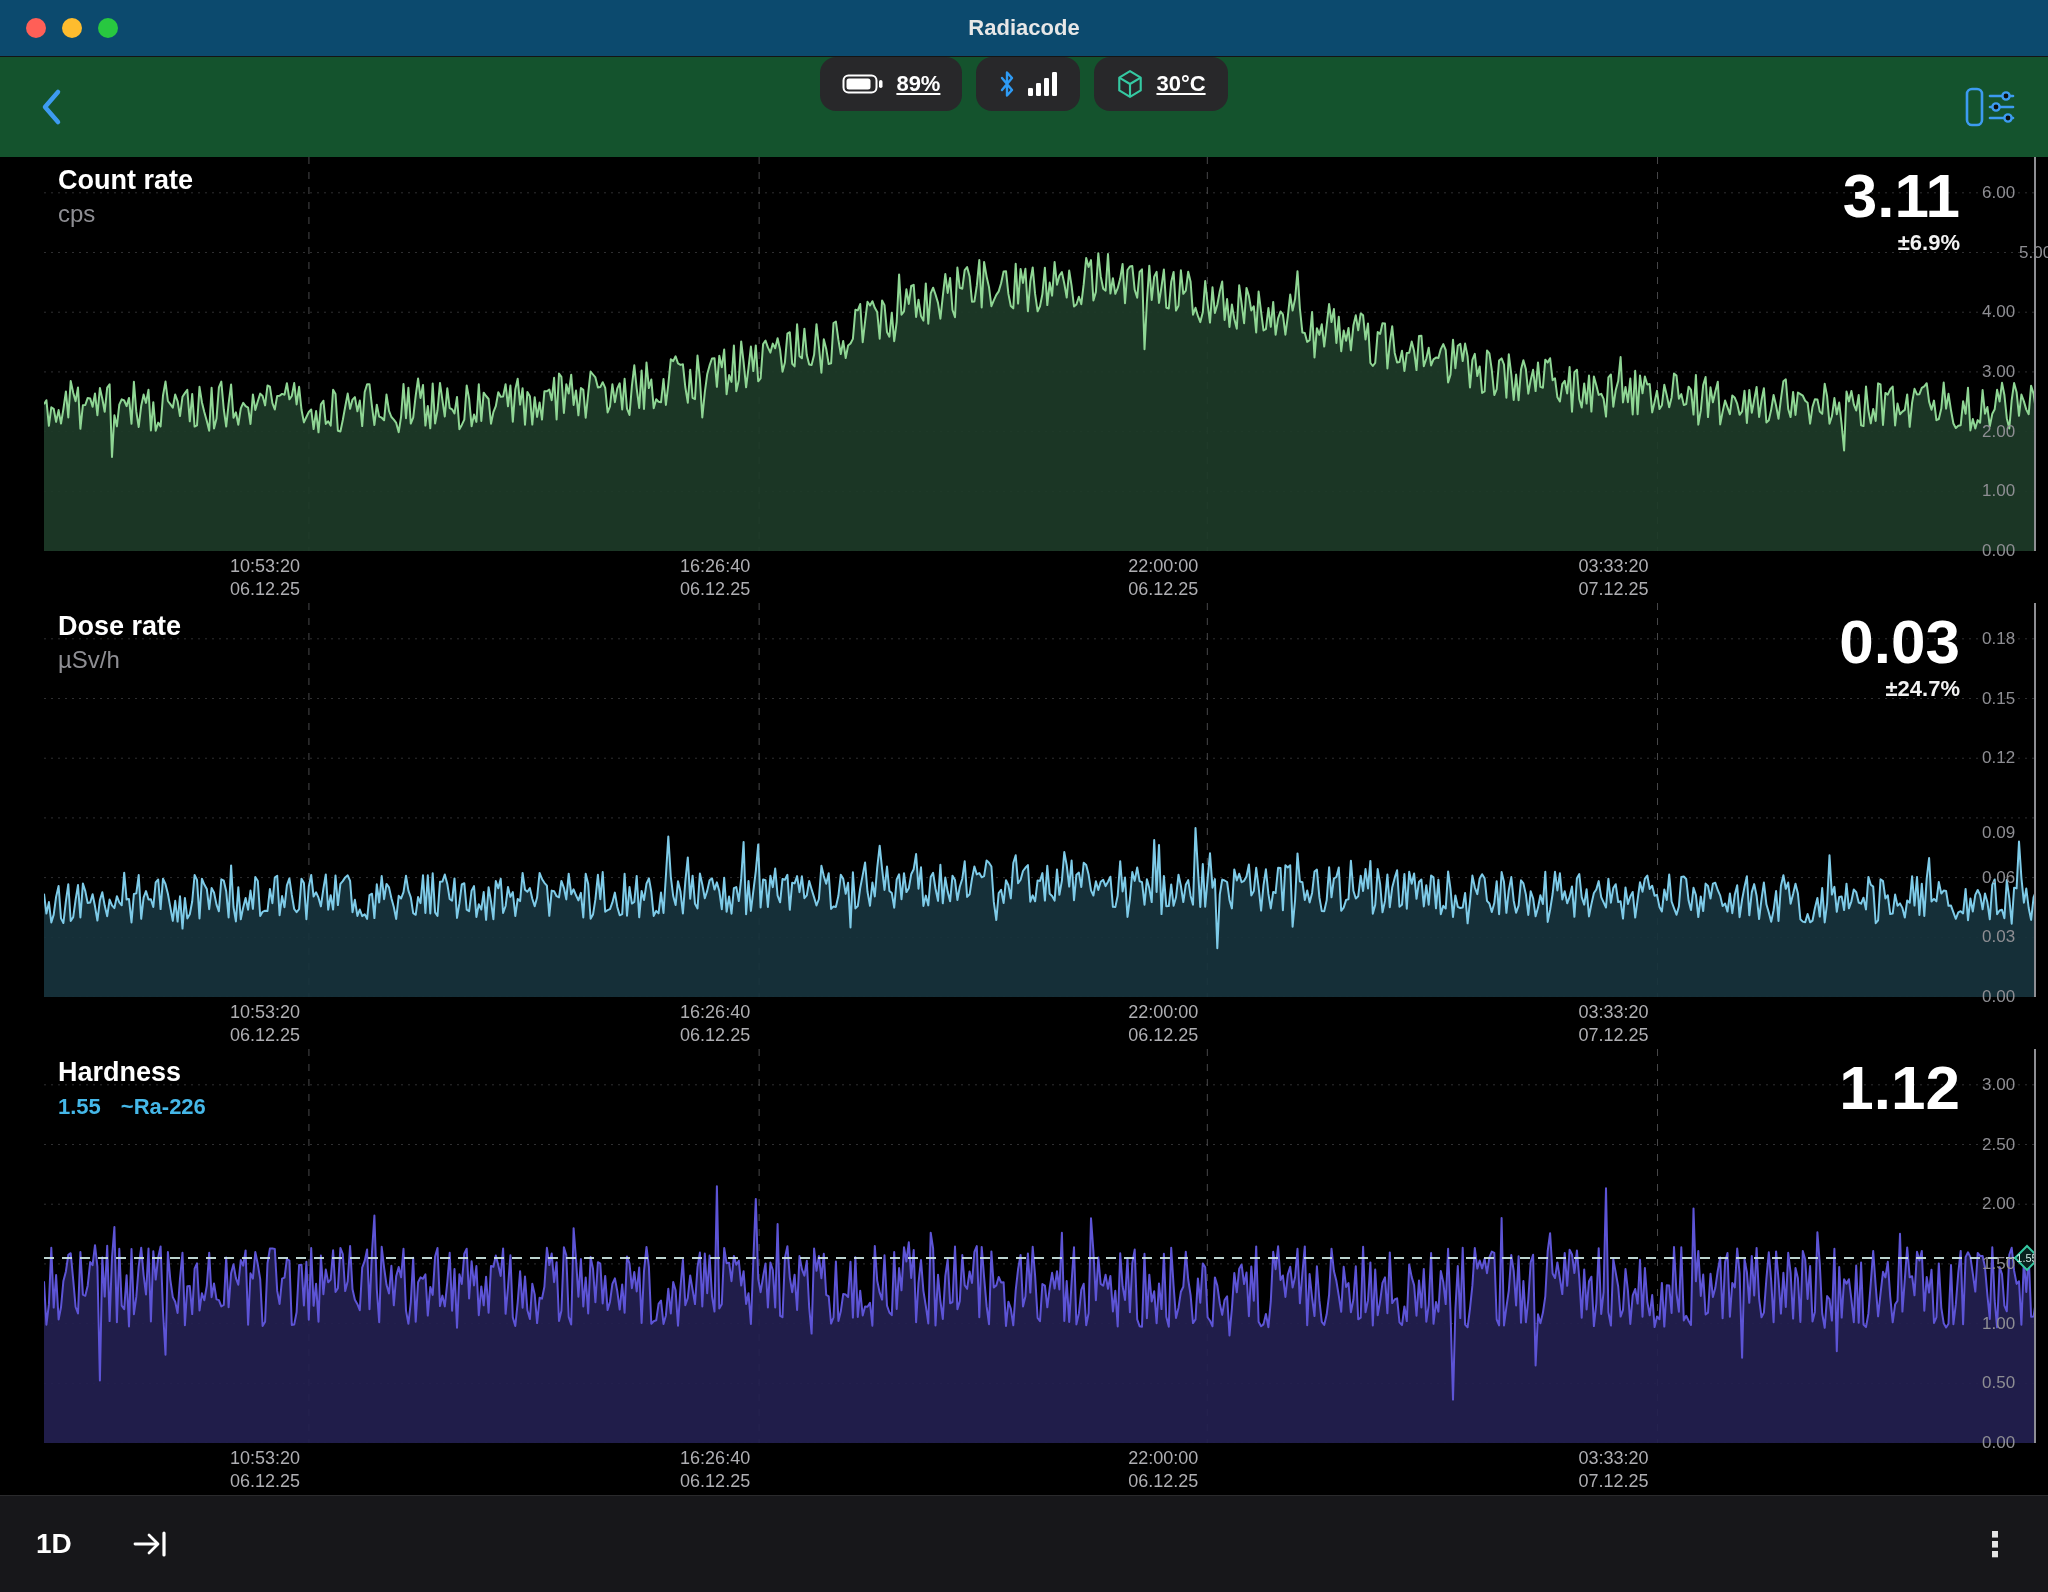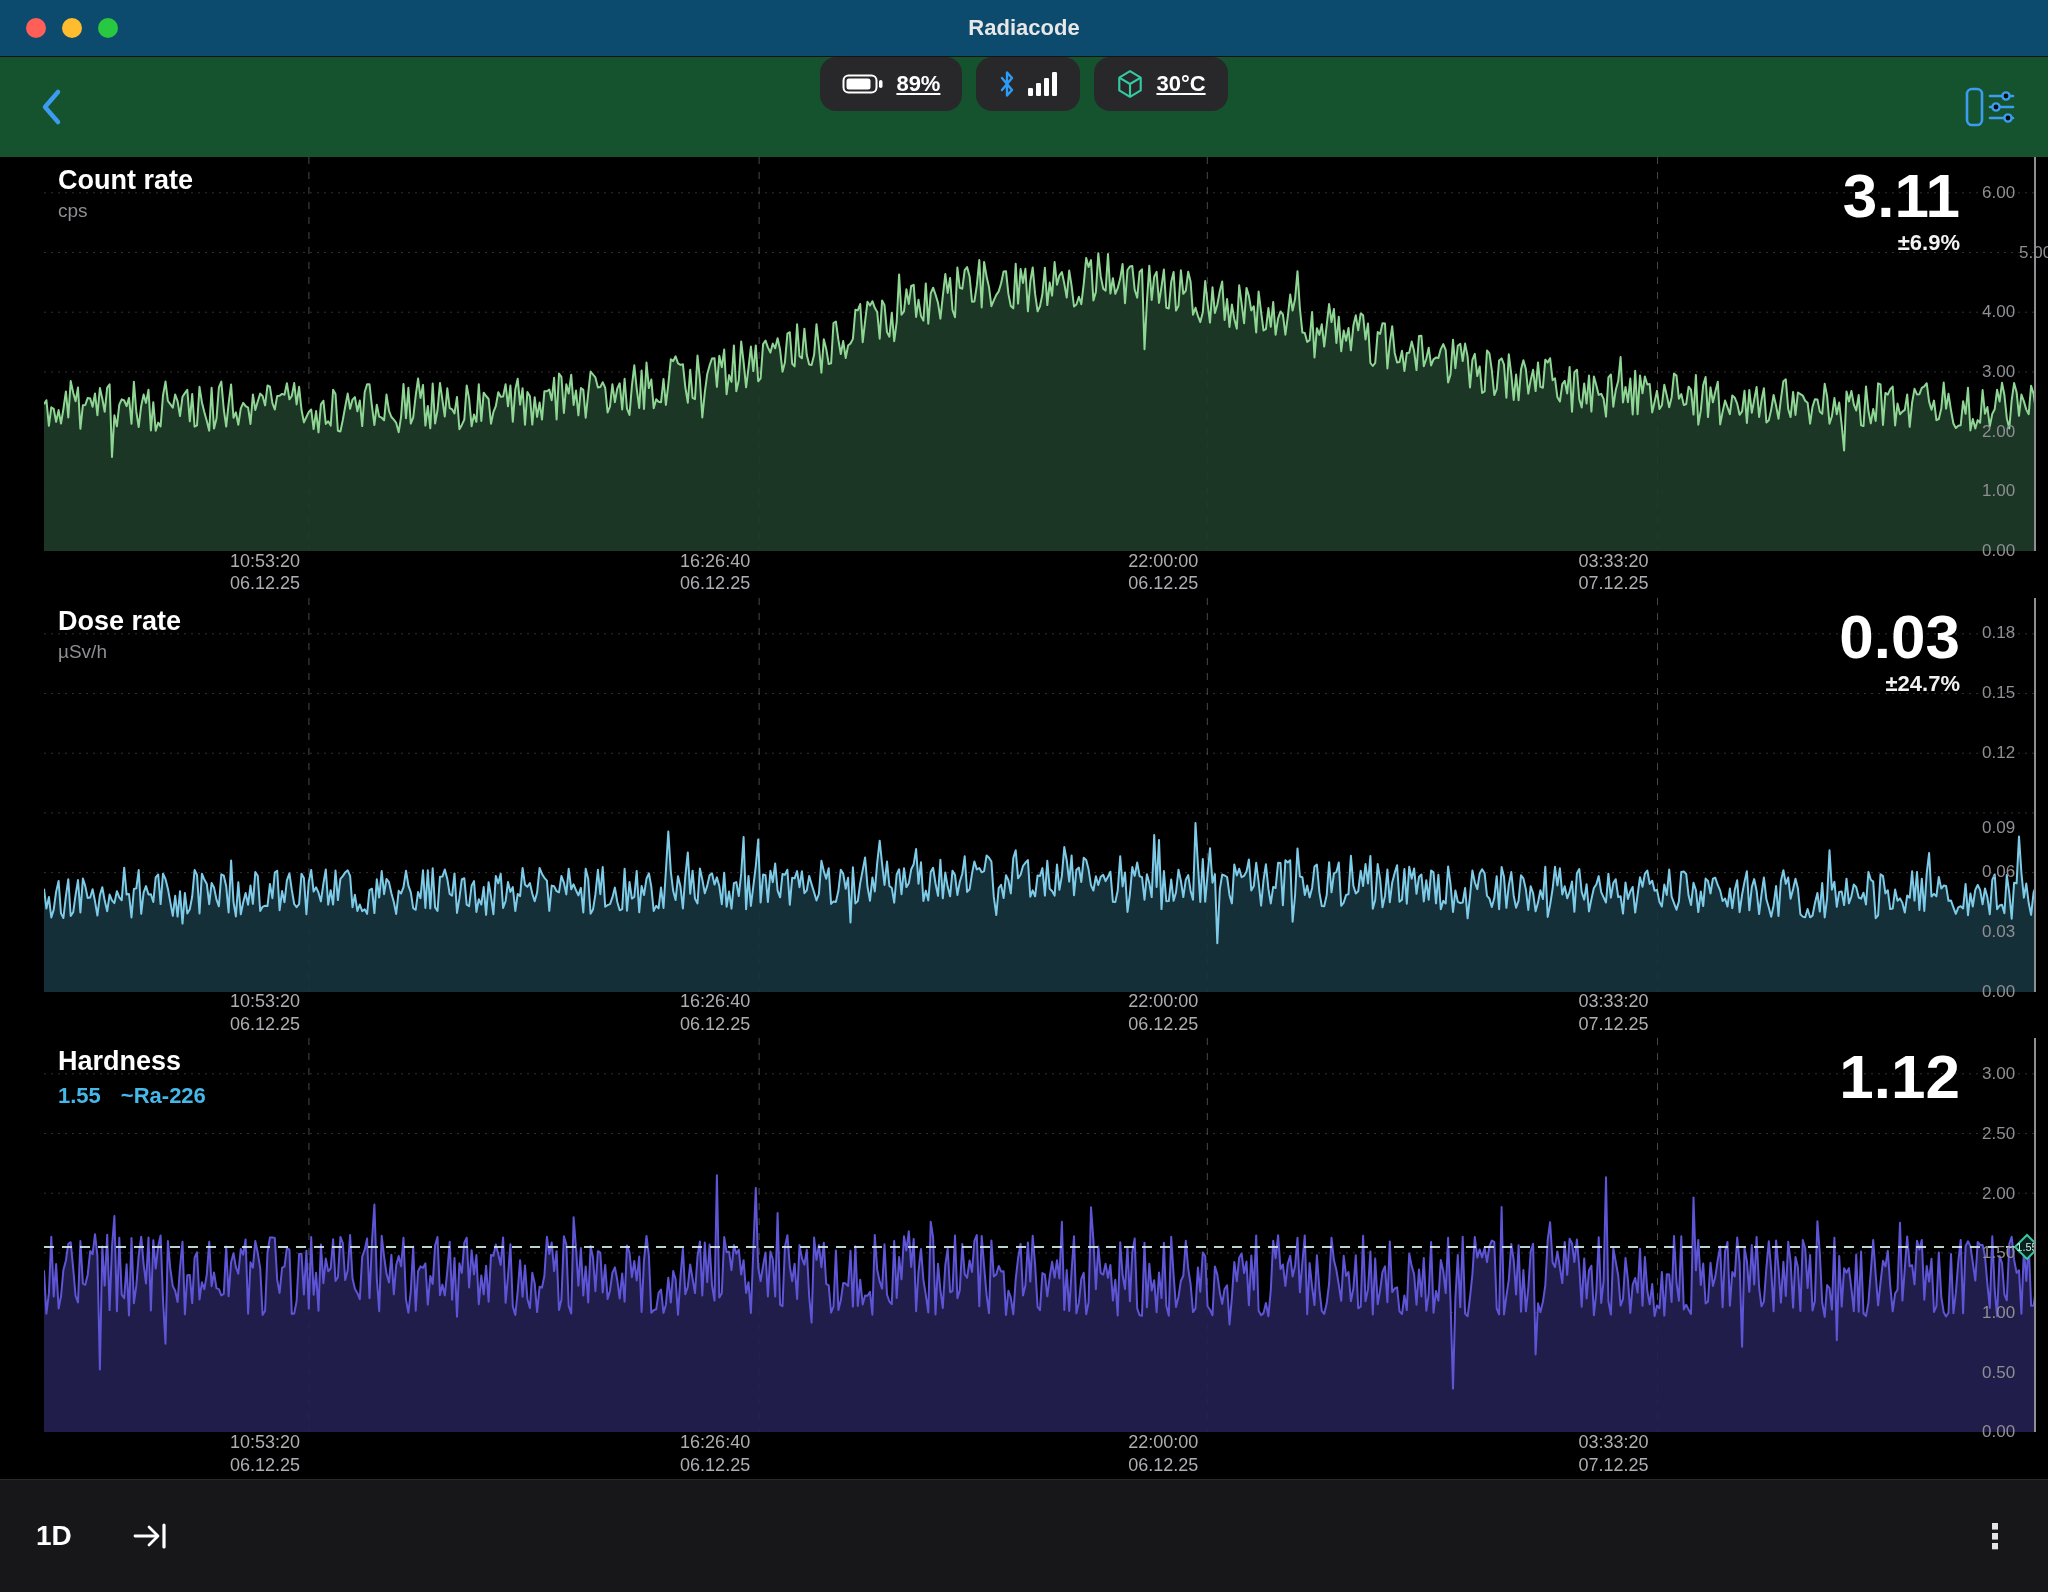--- a/index.html
+++ b/index.html
@@ -39,29 +39,29 @@
   .chart-row{flex:1;display:flex;min-height:0;}
   .plot{flex:1;position:relative;min-width:0;margin-left:44px;}
   .plot svg{position:absolute;left:0;top:0;}
   .ygutter{flex:0 0 56px;position:relative;padding-left:16px;}
   .ytick{position:absolute;left:6px;font-size:17px;color:#8e8e93;transform:translateY(-50%);white-space:nowrap;}
   .xlabels{height:52px;flex:0 0 52px;position:relative;margin-right:56px;}
   .xtick{position:absolute;top:4px;transform:translateX(-50%);text-align:center;
     font-size:18px;line-height:1.25;color:#aeaeb2;white-space:nowrap;}
   .chart-head{position:absolute;left:14px;top:8px;z-index:3;}
   .chart-title{font-size:27px;font-weight:700;color:#fff;}
-  .chart-subtitle{font-size:19px;color:#8e8e93;margin-top:4px;}
+  .chart-subtitle{font-size:24px;color:#8e8e93;margin-top:4px;}
   .chart-annot{font-size:22px;font-weight:700;color:#45b7e8;margin-top:6px;display:flex;gap:20px;}
   .chart-valuebox{position:absolute;right:16px;top:6px;z-index:3;text-align:right;}
   .chart-value{font-size:62px;font-weight:700;color:#fff;line-height:1.05;}
   .chart-error{font-size:22px;font-weight:600;color:#f2f2f2;margin-top:2px;}
   
   .bottombar{
     height:96px;flex:0 0 96px;background:#17171a;border-top:1px solid #2a2a2c;
-    display:flex;align-items:center;padding:8px 36px;gap:59px;
+    display:flex;align-items:center;padding:0 36px;gap:59px;
   }
   .range-btn{font-size:28px;font-weight:700;color:#fff;cursor:pointer;}
   .skip-btn{display:flex;align-items:center;cursor:pointer;}
   .spacer{flex:1;}
   .more-btn{font-size:34px;font-weight:700;color:#e5e5e5;cursor:pointer;line-height:1;}
 </style>
 </head>
 <body>
 
 <div class="titlebar">

